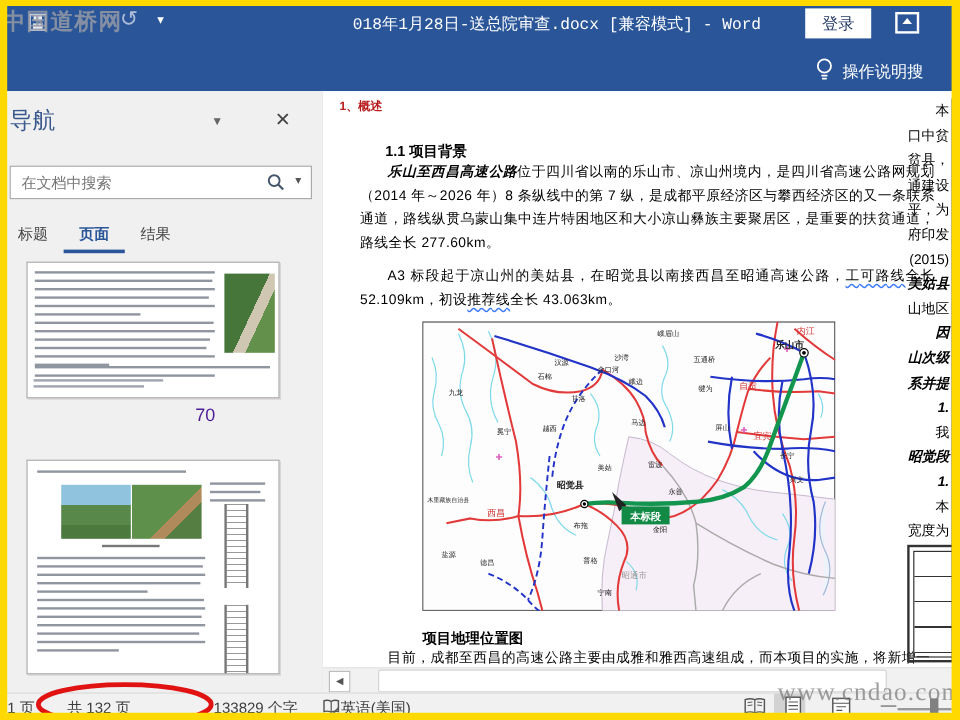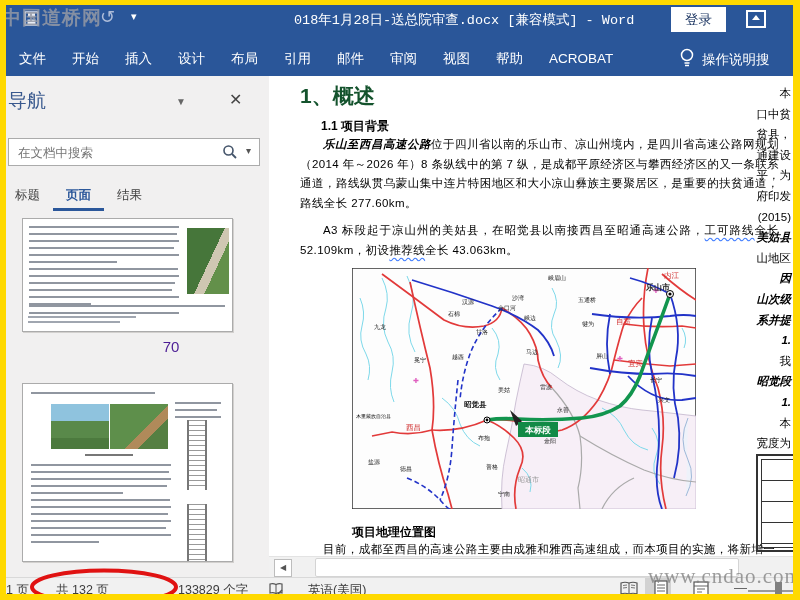--- a/index.html
+++ b/index.html
@@ -51,21 +51,21 @@
          background:linear-gradient(180deg,#8FC3DE 0 38%,#59894A 38% 75%,#4C7A3E 75%);}
   #t2ph2{position:absolute;left:87px;top:20px;width:58px;height:45px;
          background:linear-gradient(135deg,#5E8F4B 0 58%,#B08A5A 58% 70%,#557F42 70%);}
   #t2cap{position:absolute;left:62px;top:70px;width:48px;height:2px;background:#777;}
   #t2a{position:absolute;left:8px;top:80px;width:142px;}
   #t2r{position:absolute;left:152px;top:18px;width:52px;}
   .ladder{position:absolute;width:16px;border-left:2px solid #777;border-right:2px solid #777;
          background:repeating-linear-gradient(180deg,#999 0 1px,transparent 1px 5px);}
   
   #docarea{position:absolute;left:269px;top:76px;width:531px;height:501px;background:#fff;overflow:hidden;}
-  #h1{position:absolute;left:31px;top:6px;font-size:21px;font-weight:bold;color:#14532d;}
+  #h1{position:absolute;left:14px;top:6px;font-size:10px;font-weight:bold;color:#b91c1c;}
   #h2{position:absolute;left:52px;top:42px;font-size:12px;font-weight:bold;color:#000;}
   .para{position:absolute;left:31px;width:479px;font-size:11.5px;line-height:19.6px;color:#000;
         text-align:justify;text-indent:2em;letter-spacing:0.4px;}
   #p1{top:59px;}
   #p2{top:145px;}
   #pline{top:464px;}
   .b{font-weight:bold;font-style:italic;}
   .wavy{text-decoration:underline;text-decoration-style:wavy;text-decoration-color:#3D7BFF;text-underline-offset:3px;}
   #map{position:absolute;left:83px;top:192px;}
   #map-cap{position:absolute;left:83px;top:448px;width:344px;text-align:left;font-size:12px;font-weight:bold;color:#000;}
@@ -77,21 +77,21 @@
         background:repeating-linear-gradient(180deg,transparent 0 20px,#333 20px 21px);}
   
   #hscroll{position:absolute;left:0;top:480px;width:531px;height:21px;background:#F1F1F1;border-top:1px solid #E3E3E3;}
   #hs-left{position:absolute;left:5px;top:2px;width:16px;height:16px;background:#fff;border:1px solid #BDBDBD;
         text-align:center;line-height:15px;font-size:8px;color:#555;}
   #hs-thumb{position:absolute;left:46px;top:1px;width:422px;height:17px;background:#fff;border:1px solid #D4D4D4;border-radius:2px;}
   
   #statusbar{position:absolute;left:0;top:577px;width:800px;height:23px;background:#F1F1F1;
         border-top:1px solid #D9D9D9;font-size:12.5px;color:#3C3C3C;}
   .sseg{position:absolute;top:4px;white-space:nowrap;}
-  #st-pagepos{left:-10px;} #st-pagetotal{left:56px;} #st-words{left:178px;text-align:center;} #st-lang{left:308px;}
+  #st-pagepos{left:-10px;} #st-pagetotal{left:56px;} #st-words{left:178px;text-align:center;} #st-lang{left:284px;}
   #st-proof{position:absolute;left:268px;top:3px;}
   .viewbtn{position:absolute;top:0;width:26px;height:22px;}
   #vb-print{left:645px;background:#D2D2D2;}
   #st-minus{position:absolute;left:734px;top:2px;font-size:13px;color:#555;}
   #st-slider{position:absolute;left:748px;top:12px;width:45px;height:2px;background:#9A9A9A;}
   #st-sthumb{position:absolute;left:775px;top:4px;width:7px;height:15px;background:#808080;}
   
   #wm-tl{position:absolute;left:2px;top:5px;font-size:19px;font-weight:bold;letter-spacing:1px;
         color:rgba(148,153,164,0.85);z-index:70;white-space:nowrap;}
   #wm-br{position:absolute;left:648px;top:564px;font-size:21px;font-family:"Liberation Serif",serif;
@@ -109,33 +109,20 @@
     <svg id="qat-save" width="15" height="15" viewBox="0 0 15 15">
       <rect x="1" y="1" width="13" height="13" fill="none" stroke="#E8ECF4" stroke-width="1.4"></rect>
       <rect x="4" y="1.6" width="7" height="4.5" fill="#E8ECF4"></rect>
       <rect x="3.5" y="8.5" width="8" height="5" fill="#E8ECF4"></rect>
     </svg>
     <span id="qat-undo">↺</span>
     <span id="qat-dd">▾</span>
     <div id="doc-title">018年1月28日-送总院审查.docx [兼容模式]  -  Word</div>
     <div id="signin">登录</div>
     <div id="ribbon-opts"></div>
-    <div id="ribbon-tabs">
-        <span class="rtab">文件</span>
-        <span class="rtab">开始</span>
-        <span class="rtab">插入</span>
-        <span class="rtab">设计</span>
-        <span class="rtab">布局</span>
-        <span class="rtab">引用</span>
-        <span class="rtab">邮件</span>
-        <span class="rtab">审阅</span>
-        <span class="rtab">视图</span>
-        <span class="rtab">帮助</span>
-        <span class="rtab">ACROBAT</span>
-      </div>
     <svg id="bulb" width="16" height="22" viewBox="0 0 16 22">
       <circle cx="8" cy="8" r="5.5" fill="none" stroke="#fff" stroke-width="1.5"></circle>
       <line x1="5.5" y1="16" x2="10.5" y2="16" stroke="#fff" stroke-width="1.5"></line>
       <line x1="6" y1="18.5" x2="10" y2="18.5" stroke="#fff" stroke-width="1.5"></line>
     </svg>
     <div id="tellme">操作说明搜</div>
   </div>
 
   <div id="navpane">
     <div id="nav-title">导航</div>

